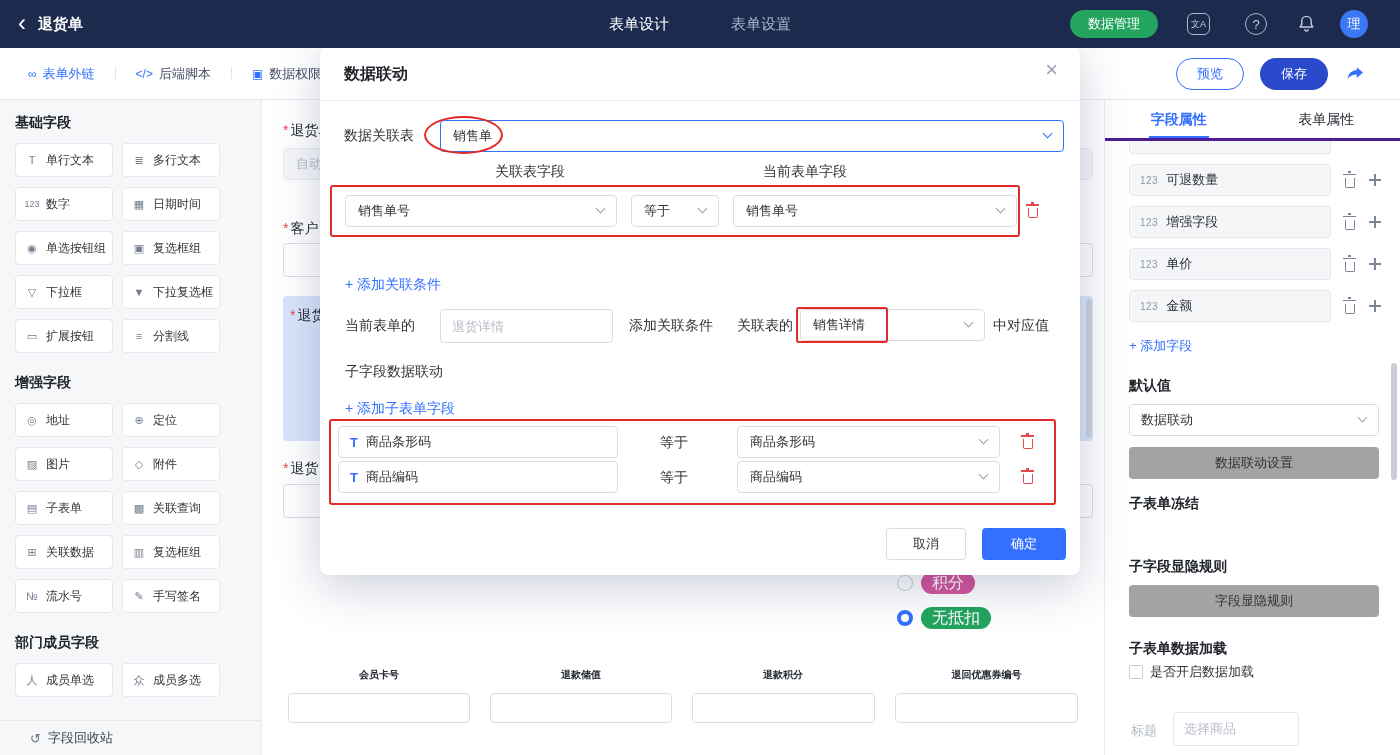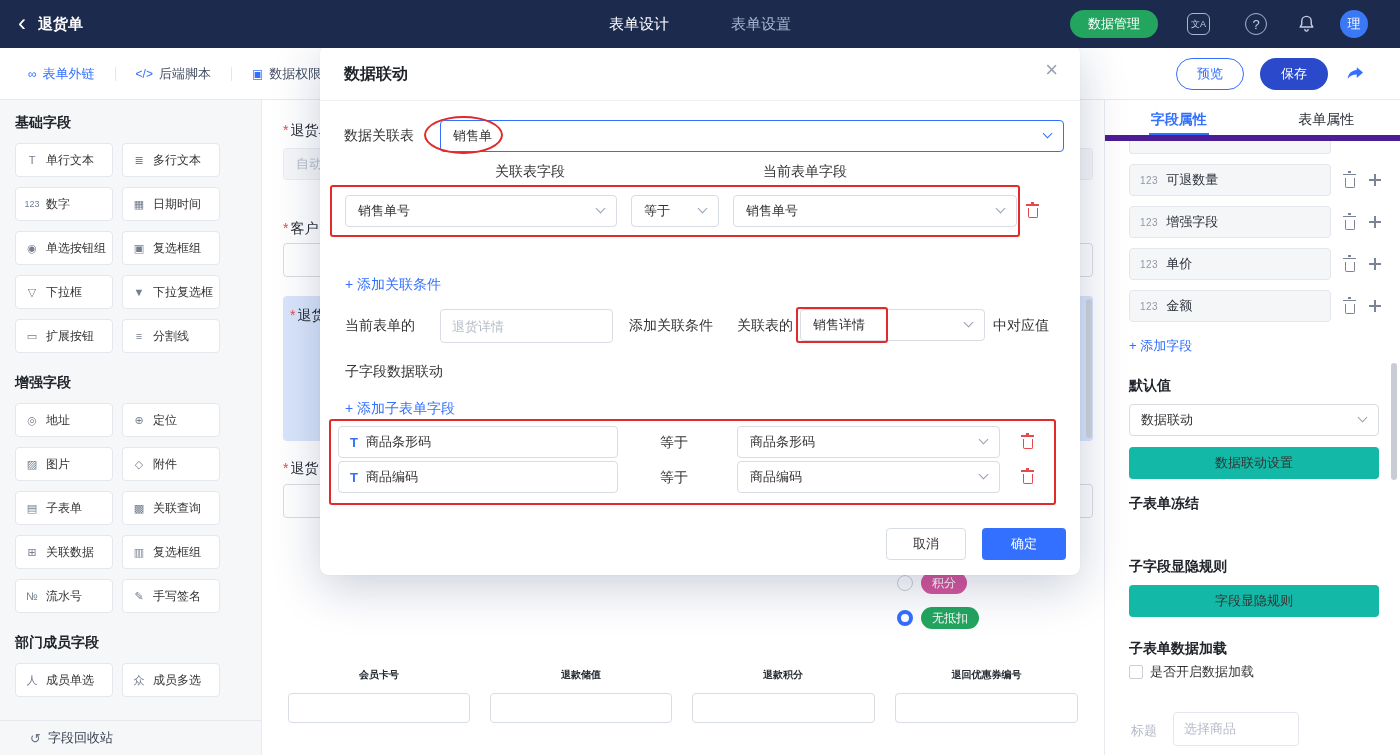--- a/index.html
+++ b/index.html
@@ -46,48 +46,48 @@
   .canvas { position:absolute; top:100px; left:262px; width:842px; height:655px; background:#fff; z-index:1; }
   .cv-label { position:absolute; font-size:14px; color:#262b33; font-weight:400; white-space:nowrap; }
   .req { color:#e5484d; margin-right:2px; }
   .cv-box-disabled { position:absolute; height:32px; background:#f6f7f9; border:1px solid #eaecf1; border-radius:4px; display:flex; align-items:center; padding-left:12px; font-size:13px; color:#b6bdc9; }
   .cv-input { position:absolute; height:34px; background:#fff; border:1px solid #d8dce3; border-radius:4px; }
   .subform-block { position:absolute; background:var(--selected-block,#d9e5fb); border-radius:4px; }
   .vscroll { position:absolute; border-radius:3px; background:#cfd4db; }
   .radio-row { position:absolute; display:flex; align-items:center; gap:8px; height:22px; }
   .radio { width:16px; height:16px; border-radius:50%; border:1.5px solid #c9cfd9; background:#fff; flex:none; cursor:pointer; }
   .radio.checked { border:4.8px solid var(--primary,#3370ff); }
-  .badge { display:inline-flex; align-items:center; height:22px; padding:0 11px; border-radius:11px; color:#fff; font-size:12px; }
+  .badge { display:inline-flex; align-items:center; height:22px; padding:0 11px; border-radius:11px; color:#fff; font-size:16px; }
   .badge.magenta { background:var(--magenta,#d6569c); }
   .badge.green { background:var(--green,#23a55f); }
   .cv-col-label { position:absolute; width:182px; text-align:center; font-size:10px; font-weight:700; color:#262b33; }
   .tinput { position:absolute; height:30px; background:#fff; border:1px solid #d8dce3; border-radius:4px; }
 
   
   .rpanel { position:absolute; top:100px; left:1104px; width:296px; height:655px; background:#fff; border-left:1px solid #e8eaef; z-index:5; }
-  .rp-tabs { position:absolute; left:0; top:0; width:100%; height:41px; display:flex; border-bottom:6px solid #4c1d95; }
+  .rp-tabs { position:absolute; left:0; top:0; width:100%; height:41px; display:flex; border-bottom:3px solid #4c1d95; }
   .rp-tab { flex:1; display:flex; justify-content:center; cursor:pointer; }
   .rp-tab span { font-size:14px; color:#262b33; padding:11px 2px 9px; }
   .rp-tab.active span { color:var(--primary,#3370ff); font-weight:700; border-bottom:2px solid var(--primary,#3370ff); }
   .rp-partial { position:absolute; left:24px; top:41px; width:202px; height:13px; background:#f5f6f8; border:1px solid #e3e6ec; border-top:none; border-radius:0 0 4px 4px; }
   .rp-row { position:absolute; left:24px; width:254px; height:32px; display:flex; align-items:center; }
   .rp-item { width:202px; height:32px; background:#f5f6f8; border:1px solid #e3e6ec; border-radius:4px; display:flex; align-items:center; gap:8px; padding-left:10px; font-size:13px; color:#2c313a; cursor:pointer; }
   .rp-item .num { color:#8f98a8; font-size:10px; letter-spacing:0.5px; }
   .icon-btn { margin-left:14px; color:#7a8494; cursor:pointer; display:inline-flex; }
   .trash-icon { position:relative; display:inline-block; width:10px; height:10px; border:1.6px solid currentColor; border-top:none; border-radius:0 0 2px 2px; margin-top:5px; }
   .trash-icon::before { content:""; position:absolute; left:-3.4px; top:-4px; width:13.5px; height:1.6px; background:currentColor; }
   .trash-icon::after { content:""; position:absolute; left:1.6px; top:-6.5px; width:3.6px; height:2px; background:currentColor; }
   .plus-icon { position:relative; width:12px; height:12px; display:inline-block; }
   .plus-icon::before { content:""; position:absolute; left:0; top:5px; width:12px; height:1.8px; background:currentColor; }
   .plus-icon::after { content:""; position:absolute; left:5px; top:0; width:1.8px; height:12px; background:currentColor; }
   .blue-link { position:absolute; color:var(--primary,#3370ff); font-size:13px; cursor:pointer; white-space:nowrap; }
   .rp-h { position:absolute; left:24px; font-size:14px; font-weight:700; color:#20242b; }
   .dropdown { position:absolute; height:32px; background:#fff; border:1px solid #d8dce3; border-radius:4px; display:flex; align-items:center; padding:0 28px 0 11px; font-size:13px; color:#333; cursor:pointer; }
   .chev { position:absolute; right:12px; top:50%; margin-top:-6px; width:7px; height:7px; border-right:1.6px solid #99a2b2; border-bottom:1.6px solid #99a2b2; transform:rotate(45deg); }
-  .gray-btn { position:absolute; height:32px; background:#14b8a6; border-radius:4px; font-size:13px; color:#333; display:flex; align-items:center; justify-content:center; cursor:pointer; }
+  .gray-btn { position:absolute; height:32px; background:#a3a3a3; border-radius:4px; font-size:13px; color:#333; display:flex; align-items:center; justify-content:center; cursor:pointer; }
   .cbx { width:14px; height:14px; border:1.5px solid #c9cfd9; border-radius:2px; background:#fff; flex:none; cursor:pointer; }
   .rp-inline { position:absolute; display:flex; align-items:center; font-size:13px; color:#333; }
   .mini-select { position:relative; width:68px; height:28px; background:#f5f6f8; border:1px solid #e5e8ee; border-radius:4px; color:#b5bcc8; font-size:13px; display:flex; align-items:center; padding-left:9px; cursor:pointer; }
   .mini-select .chev { border-color:#c0c6d1; right:9px; }
   .gray-lbl { position:absolute; font-size:13px; color:#b4bbc7; }
   .gray-box { position:absolute; height:34px; border:1px solid #e4e7ed; border-radius:4px; background:#fff; display:flex; align-items:center; padding-left:10px; font-size:13px; color:#b4bbc7; }
 
   
   .modal { position:absolute; left:320px; top:45px; width:760px; height:530px; background:#fff; border-radius:8px; box-shadow:0 12px 48px rgba(16,35,90,0.22), 0 0 1px rgba(0,0,0,0.12); z-index:10; }
   .m-header { position:absolute; left:0; top:0; width:100%; height:56px; border-bottom:1px solid #eef0f3; }

